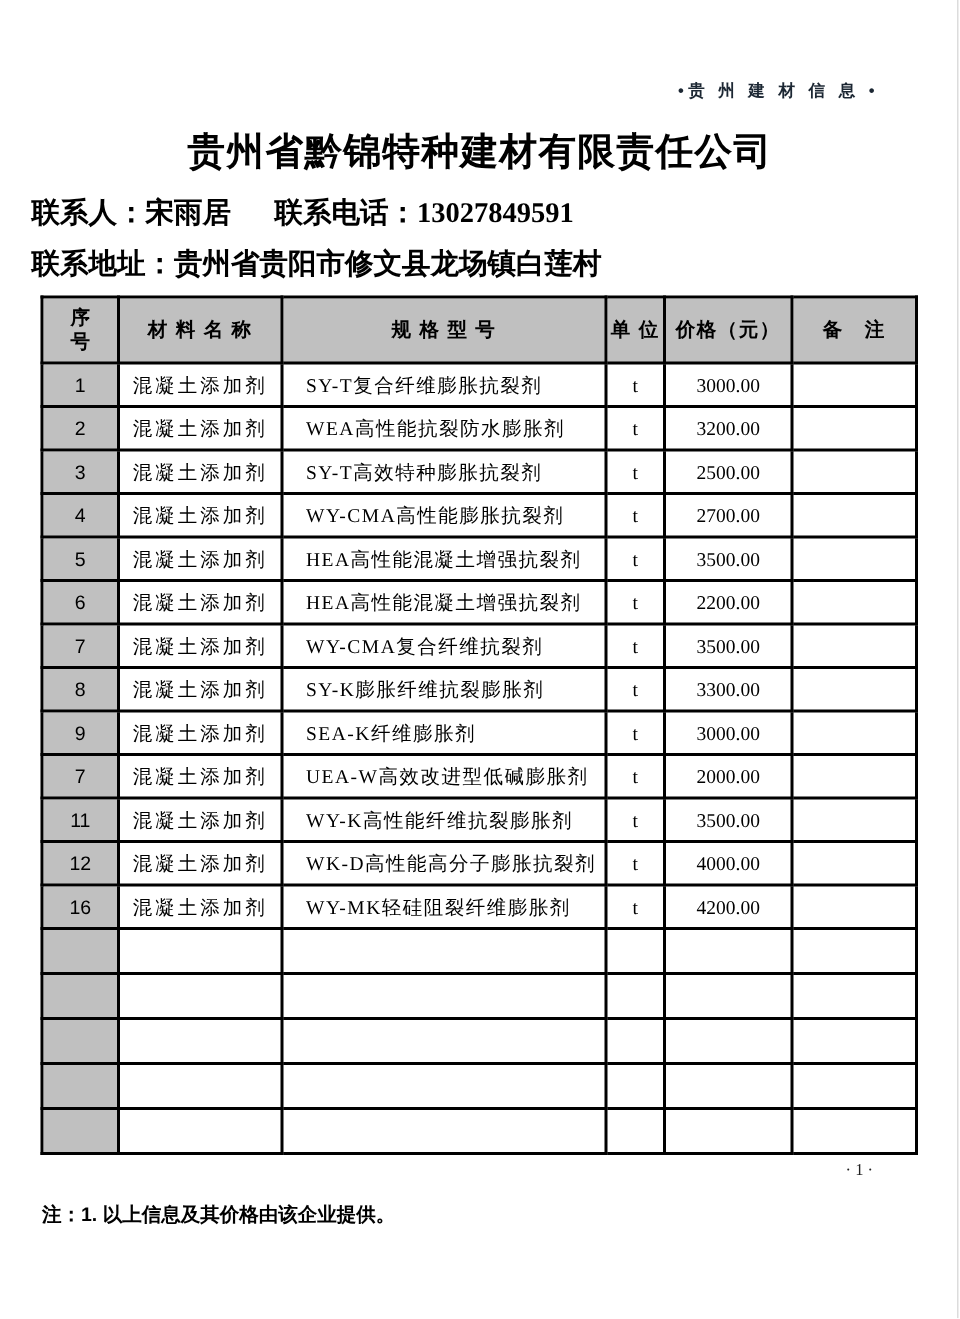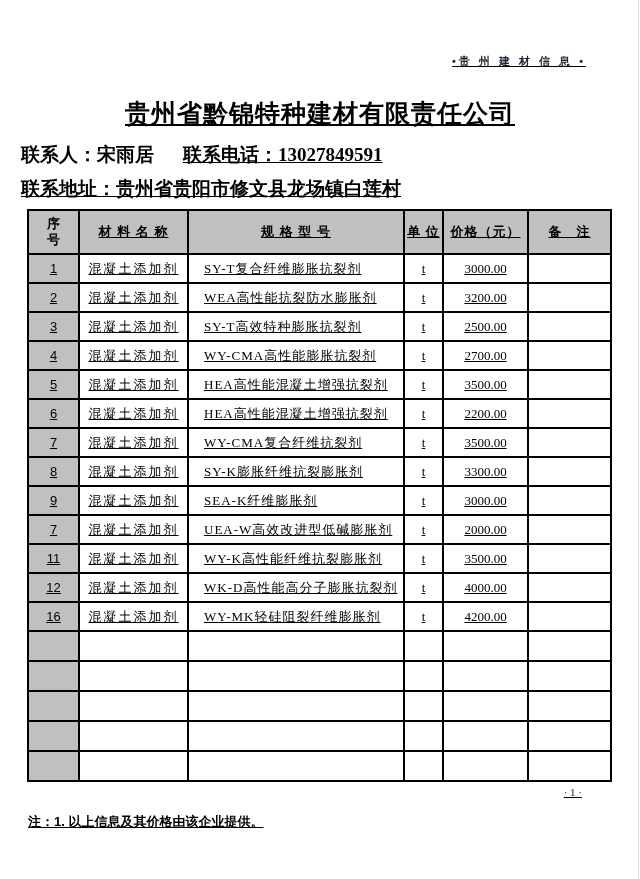--- a/index.html
+++ b/index.html
@@ -5,42 +5,41 @@
   * { margin: 0; padding: 0; box-sizing: border-box; }
   html, body { background: #ffffff; }
   body { font-family: "Liberation Sans", sans-serif; color: #000; }
 
   .page {
     position: relative;
     width: 640px;
     height: 879px;
     background: #ffffff;
     overflow: hidden;
-    text-decoration: underline;
   }
   .page-edge {
     position: absolute;
     top: 0; bottom: 0; right: 1px;
     width: 1px;
     background: #dcdcdc;
   }
 
   .masthead {
     padding-top: 54px;
     padding-right: 54px;
     text-align: right;
     font-size: 11px;
     font-weight: bold;
     letter-spacing: 3px;
     color: #1c2733;
     line-height: 14px;
   }
 
   .title {
-    margin-top: 28px;
+    margin-top: 16px;
     text-align: center;
     font-size: 25px;
     font-weight: bold;
     line-height: 34px;
     letter-spacing: 1px;
     font-family: "Liberation Sans", sans-serif;
   }
 
   .contact-line {
     margin-left: 21px;

